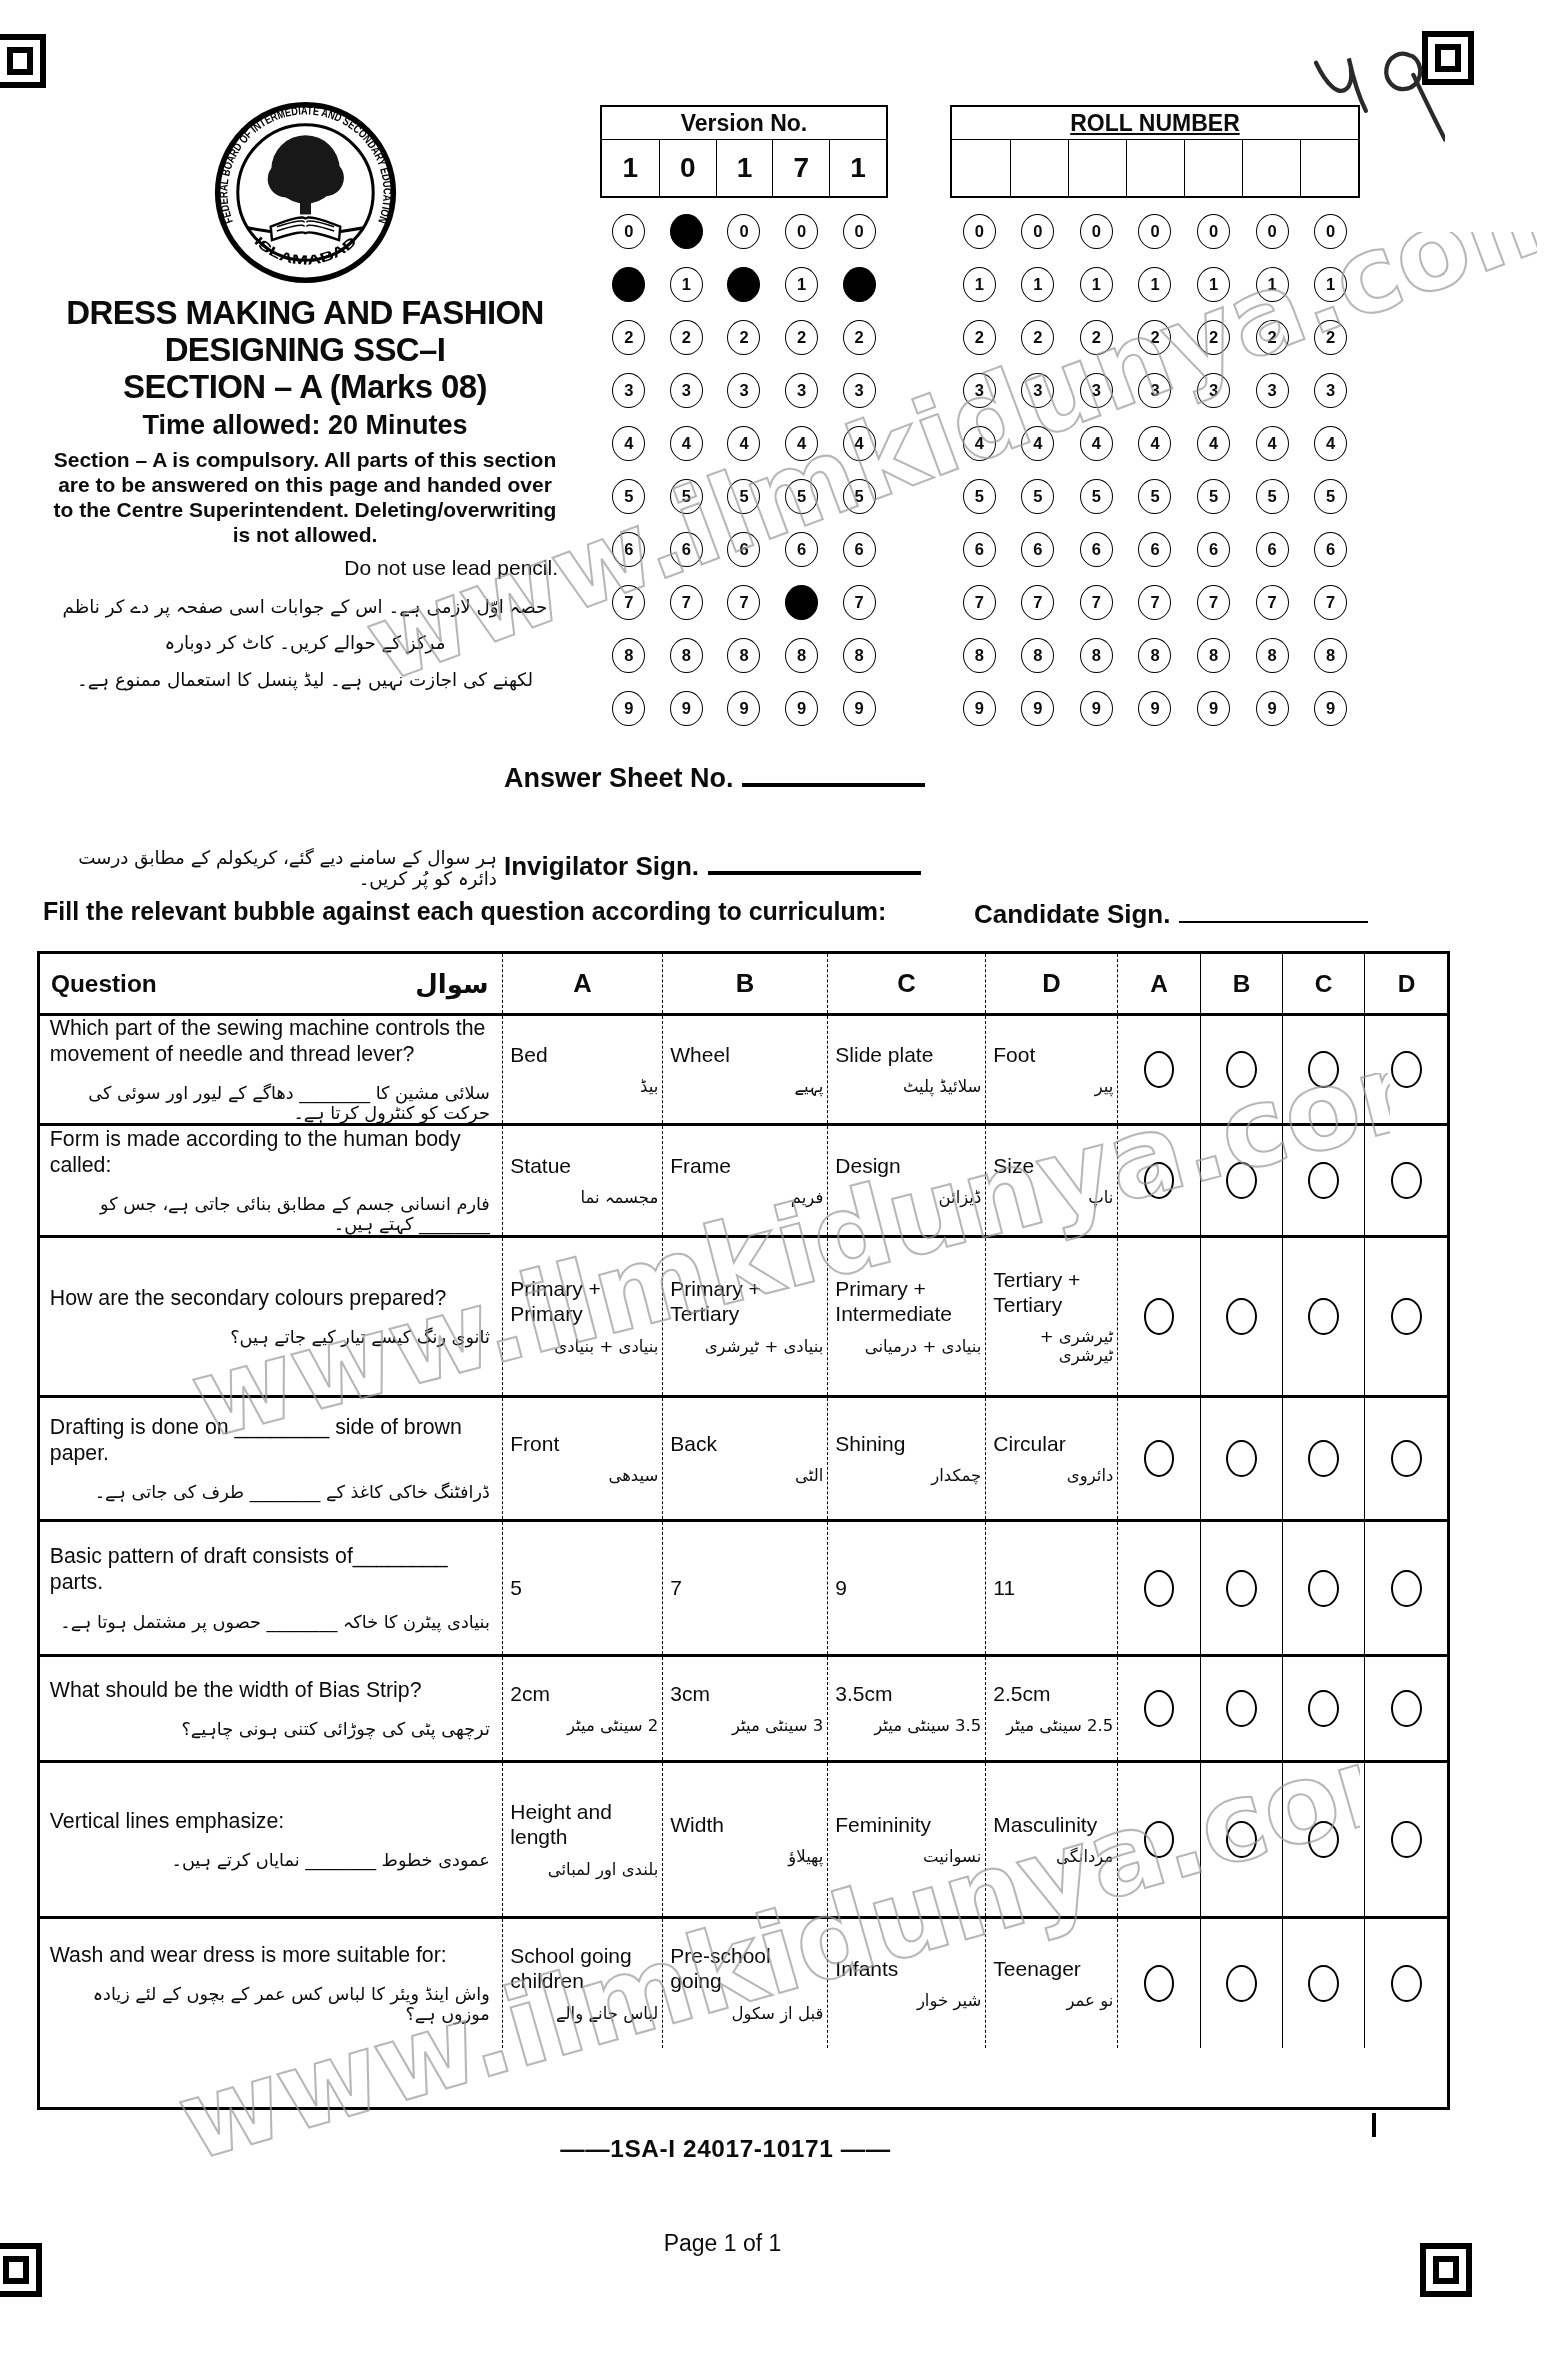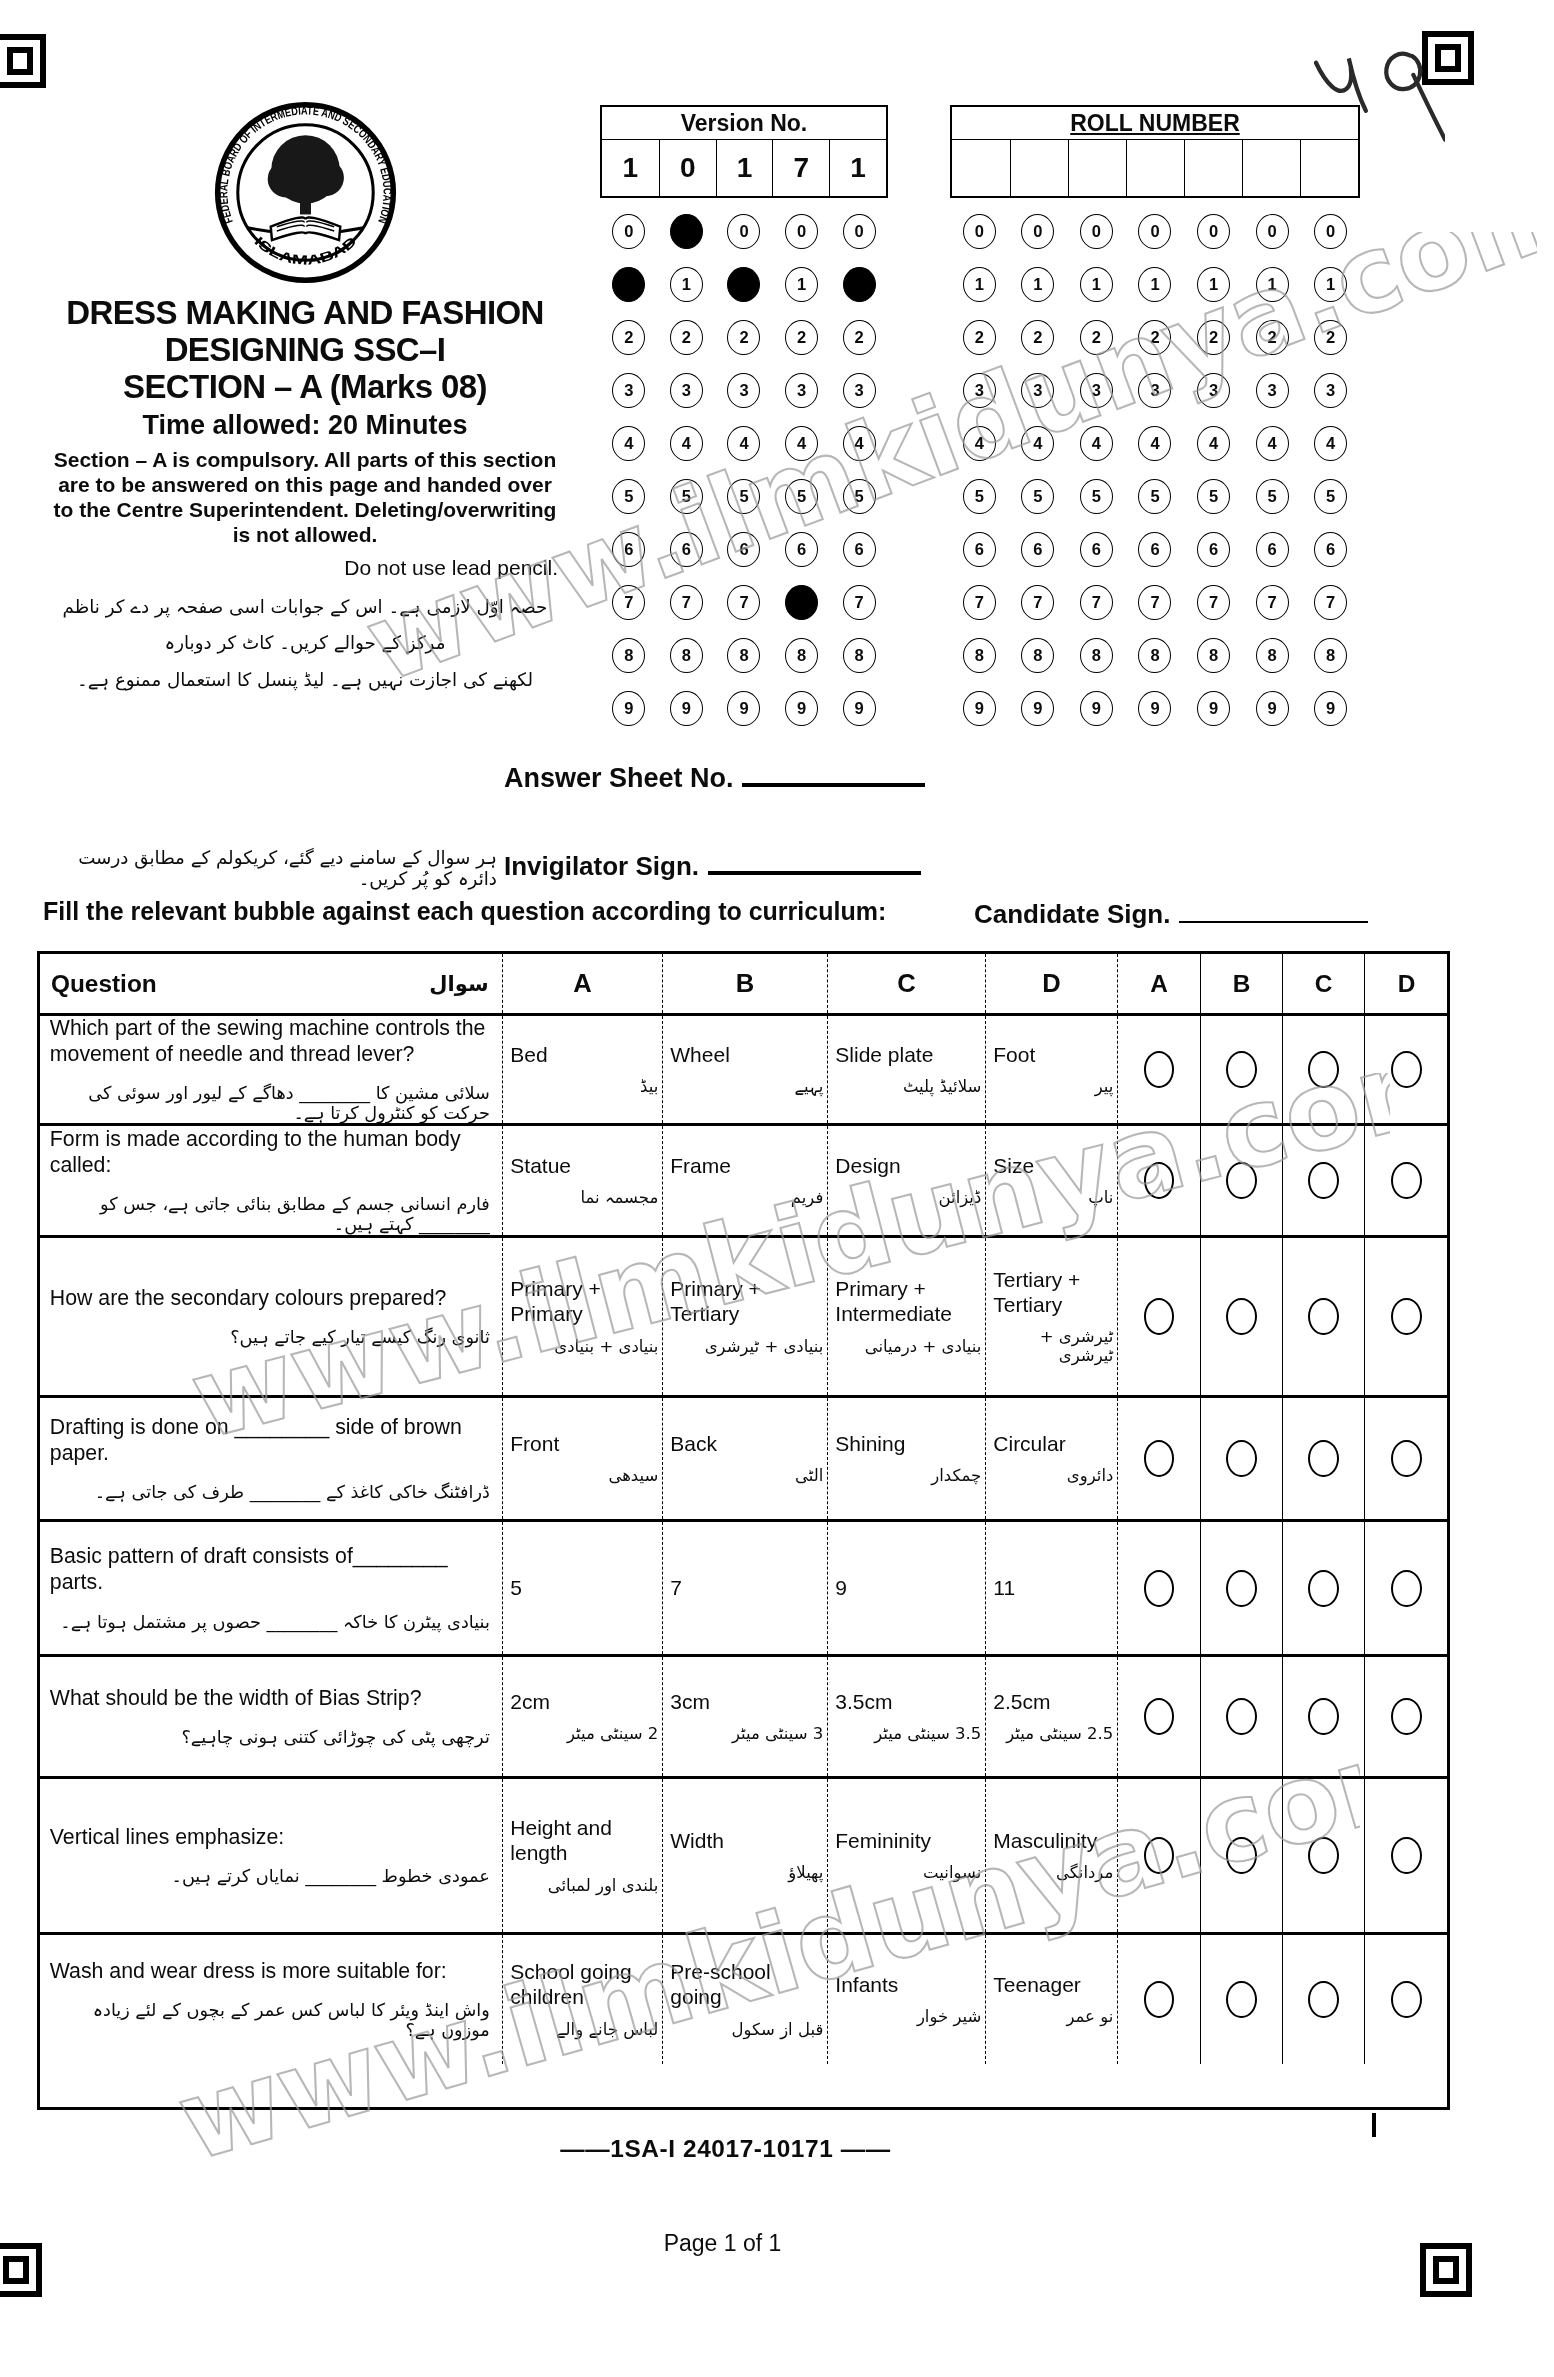--- a/index.html
+++ b/index.html
@@ -61,21 +61,21 @@
   .cand { position: absolute; left: 974px; top: 899px; font-weight: 700; font-size: 26px; }
   .cand .line { border-bottom-width: 2.4px; }
 
   
   .qtable { position: absolute; left: 37px; top: 951px; width: 1413px; height: 1159px; border: 3px solid #000; background: transparent; }
   .trow { display: grid; grid-template-columns: 462px 160px 165px 158px 132px 83px 82px 82px 84px; border-bottom: 3px solid #000; }
   .trow:last-child { border-bottom: none; }
   .throw { height: 62px; border-bottom: 3.7px solid #000; }
   .cell { overflow: hidden; }
   .hq { display: flex; align-items: center; justify-content: space-between; padding: 0 13.4px 0 11px; font-weight: 700; font-size: 24.4px; }
-  .hq .urdu { font-size: 21px; font-weight: 700; margin-left: 17px; }
+  .hq .urdu { font-size: 26px; font-weight: 700; margin-left: 17px; }
   .hopt, .hbub { display: flex; align-items: center; justify-content: center; font-weight: 700; font-size: 25.6px; }
   .hopt { border-left: 1.2px dashed #000; }
   .hbub { border-left: 1.8px solid #000; font-size: 24.4px; }
   .hbub.first { border-left: 1.2px dashed #000; }
 
   .qcell { display: flex; flex-direction: column; justify-content: center; gap: 16px; padding: 7.3px 12.2px 7.3px 9.8px; }
   .qen { font-size: 21.3px; line-height: 1.22; }
   .qur { font-size: 17.7px; direction: rtl; text-align: right; padding-left: 6.1px; }
   .ocell { border-left: 1.2px dashed #000; display: flex; flex-direction: column; justify-content: center; gap: 9.8px; padding: 6.1px 3.7px 6.1px 7.3px; }
   .oen { font-size: 21px; line-height: 1.18; }
@@ -496,21 +496,21 @@
         <div class="cell bcell">
           <span class="abubble"></span>
         </div>
         <div class="cell bcell">
           <span class="abubble"></span>
         </div>
         <div class="cell bcell">
           <span class="abubble"></span>
         </div>
       </div>
-      <div class="trow" style="height: 122px;">
+      <div class="trow" style="height: 106px;">
         <div class="cell qcell">
           <div class="qen">What should be the width of Bias Strip?</div>
           <div class="qur urdu" dir="rtl">ترچھی پٹی کی چوڑائی کتنی ہونی چاہیے؟</div>
         </div>
         <div class="cell ocell">
           <div class="oen">2cm</div>
           <div class="our urdu" dir="rtl">2 سینٹی میٹر</div>
         </div>
         <div class="cell ocell">
           <div class="oen">3cm</div>

